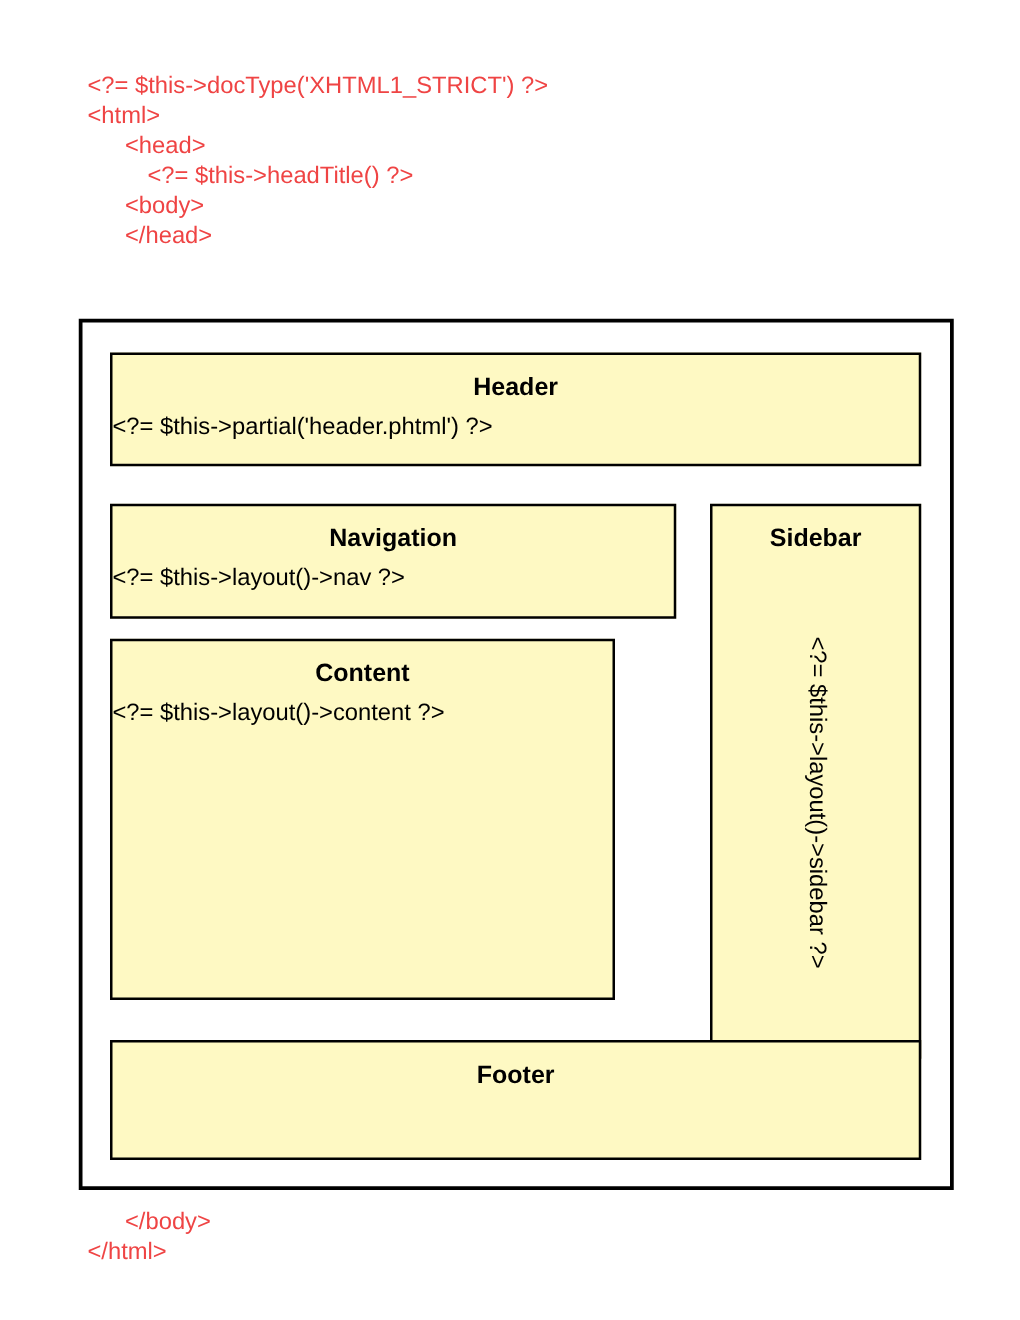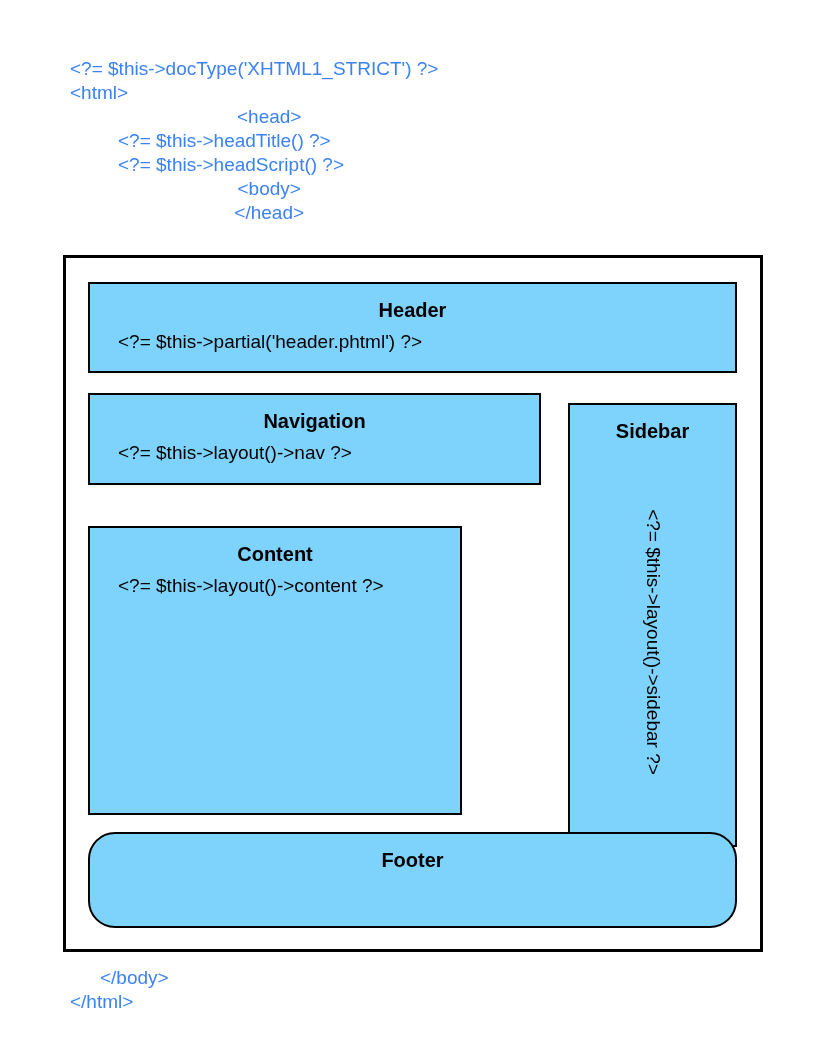--- a/index.html
+++ b/index.html
@@ -14,57 +14,56 @@
     overflow: hidden;
   }
   
   .code-block { position: absolute; left: 70px; }
   .code-block.top { top: 57px; }
   .code-block.bottom { top: 966px; }
   .code-line {
     font-size: 19px;
     line-height: 24px;
     white-space: pre;
-    color: #3b82f6;
+    color: #ef4444;
   }
-  .ind-1 { padding-left: 30px; text-align: center; }
+  .ind-1 { padding-left: 30px; }
   .ind-2 { padding-left: 48px; }
 
   
   .outer-box {
     position: absolute;
     left: 63px;
     top: 255px;
     width: 700px;
     height: 697px;
     border: 3px solid #000000;
     background: #ffffff;
   }
   
   .layout-box {
     position: absolute;
     border: 2px solid #000000;
-    background: #7dd3fc;
+    background: #fef9c3;
   }
   .box-header     { left: 22px;  top: 24px;  width: 649px; height: 91px;  }
-  .box-navigation { left: 22px;  top: 135px; width: 453px; height: 92px;  }
-  .box-content    { left: 22px;  top: 268px; width: 374px; height: 289px; }
+  .box-navigation { left: 22px;  top: 145px; width: 453px; height: 92px;  }
+  .box-content    { left: 22px;  top: 253px; width: 404px; height: 289px; }
   .box-sidebar    { left: 502px; top: 145px; width: 169px; height: 444px; }
-  .box-footer     { left: 22px;  top: 574px; width: 649px; height: 96px; border-radius: 27px;  }
+  .box-footer     { left: 22px;  top: 574px; width: 649px; height: 96px;  }
 
   .box-title {
     margin-top: 13px;
     font-size: 20px;
     font-weight: bold;
     line-height: 26px;
     text-align: center;
   }
   .box-code {
     margin-top: 7px;
-    padding-left: 28px;
     font-size: 19px;
     line-height: 24px;
     white-space: pre;
   }
   
   .sidebar-code-rotated {
     position: absolute;
     left: 50%;
     top: calc(50% + 17px);
     transform: translate(-50%, -50%) rotate(90deg);
@@ -76,21 +75,20 @@
 </head>
 <body>
 
 <div class="page">
 
   <div class="code-block top">
     <div class="code-line">&lt;?= $this-&gt;docType('XHTML1_STRICT') ?&gt;</div>
     <div class="code-line">&lt;html&gt;</div>
     <div class="code-line ind-1">&lt;head&gt;</div>
     <div class="code-line ind-2">&lt;?= $this-&gt;headTitle() ?&gt;</div>
-    <div class="code-line ind-2">&lt;?= $this-&gt;headScript() ?&gt;</div>
     <div class="code-line ind-1">&lt;body&gt;</div>
     <div class="code-line ind-1">&lt;/head&gt;</div>
   </div>
 
   <div class="outer-box">
 
     <div class="layout-box box-header">
       <div class="box-title">Header</div>
       <div class="box-code">&lt;?= $this-&gt;partial('header.phtml') ?&gt;</div>
     </div>

